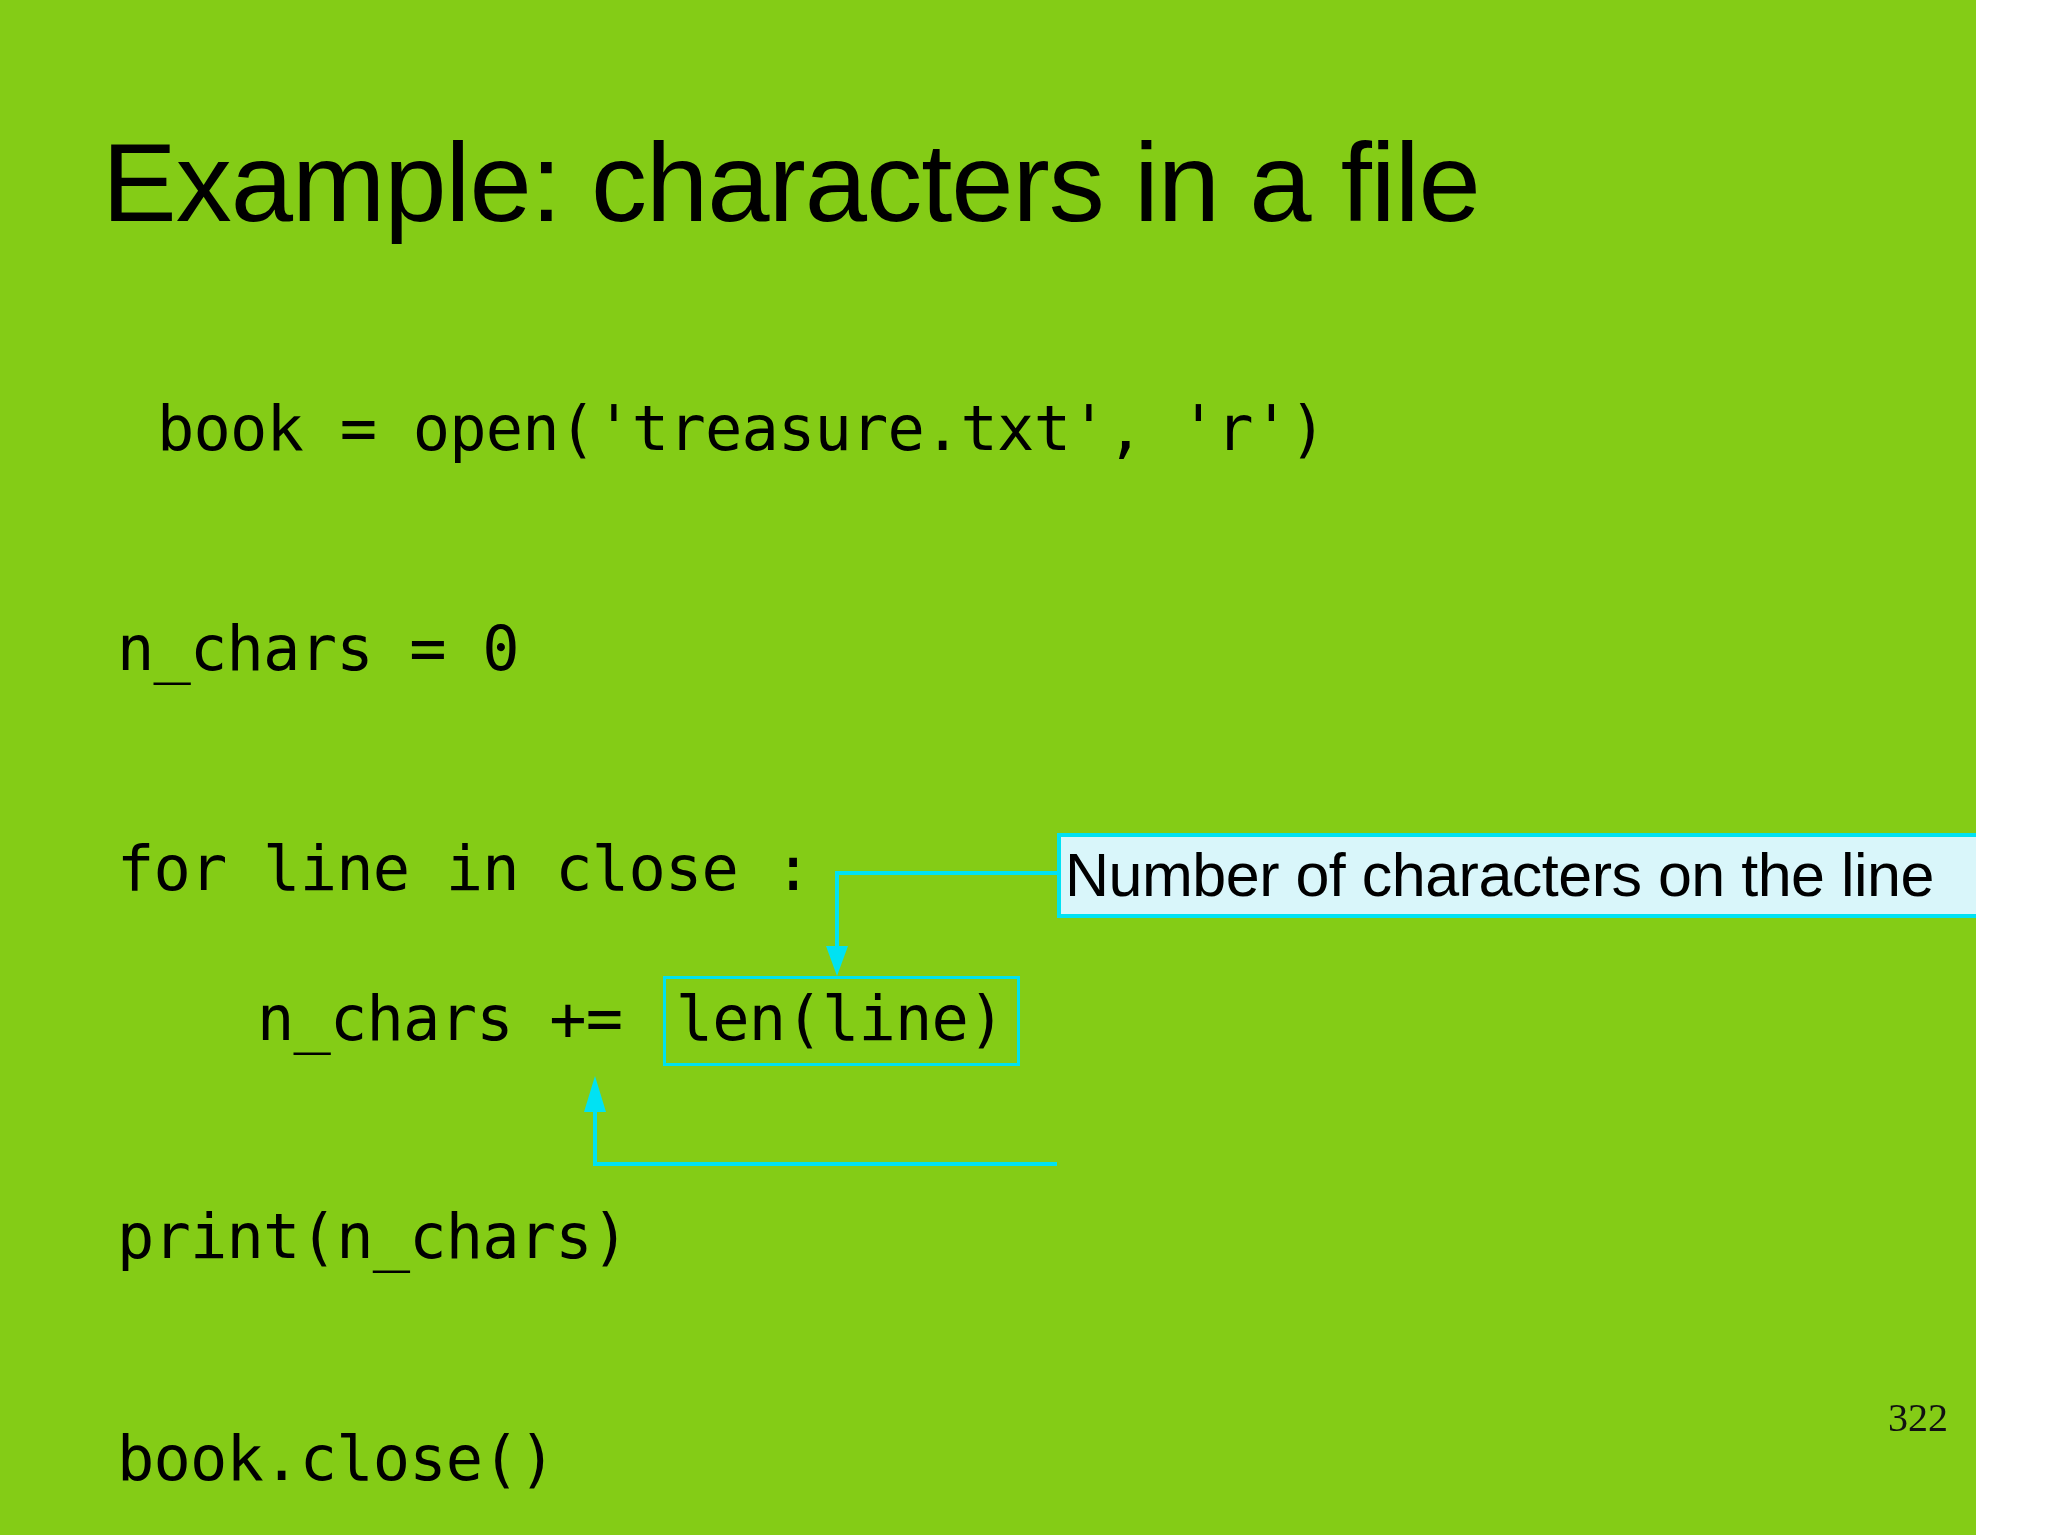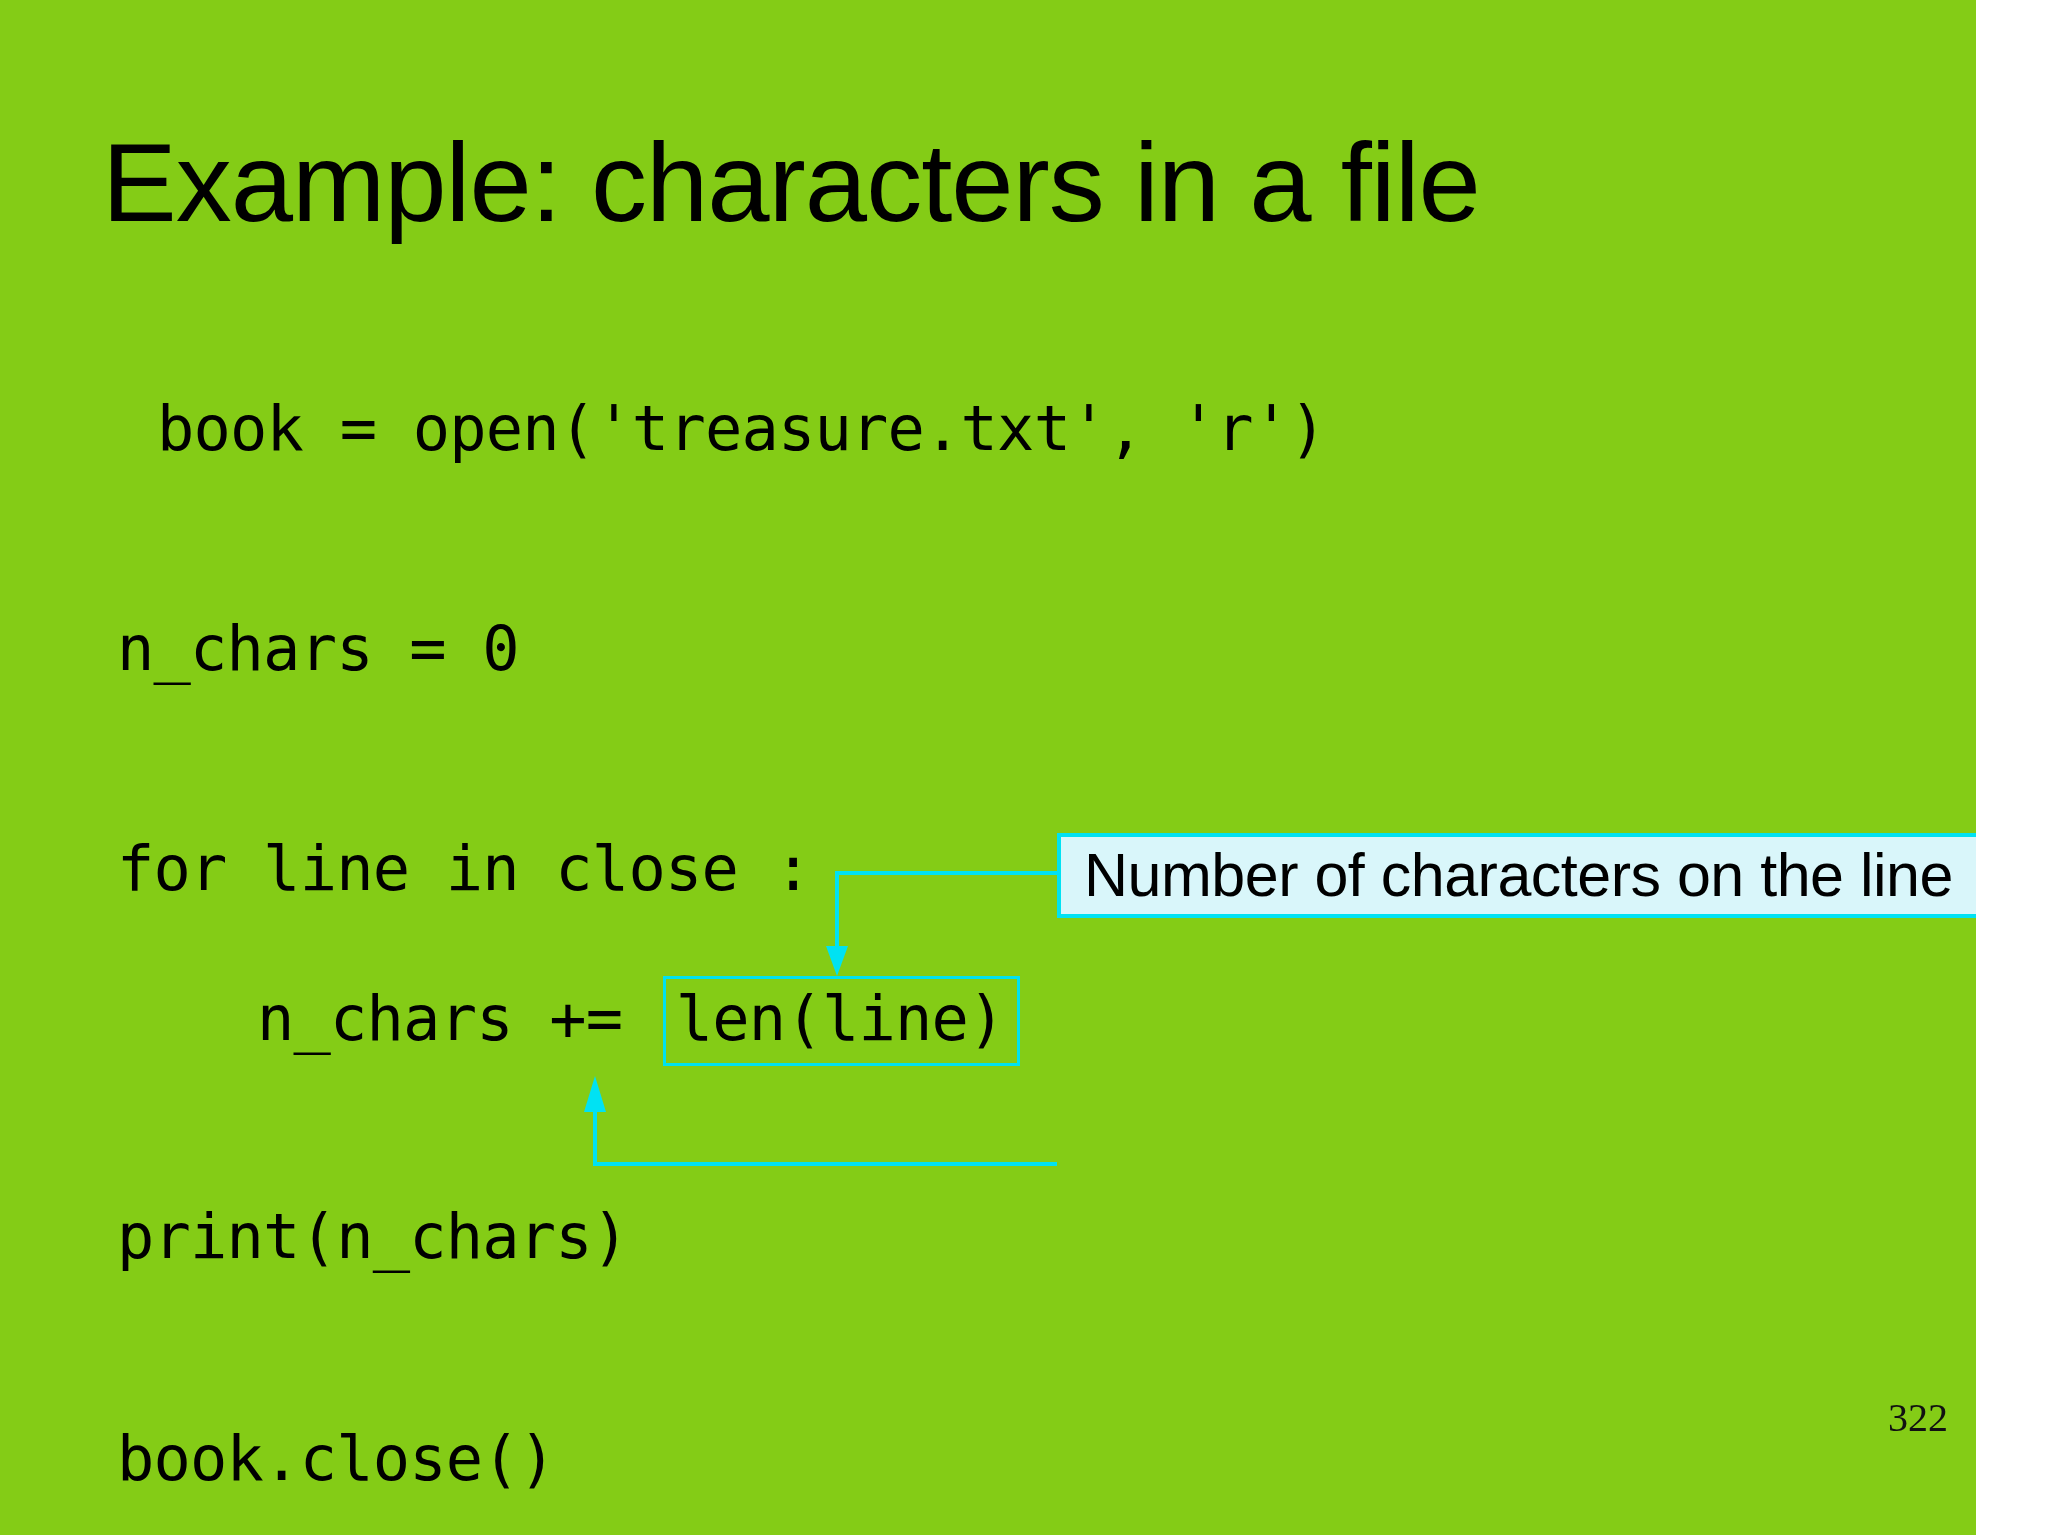--- a/index.html
+++ b/index.html
@@ -42,21 +42,21 @@
     background:transparent;
   }
   .callout{
     position:absolute;
     box-sizing:border-box;
     height:85px;
     border:4px solid var(--accent);
     background:var(--callout-fill);
     display:flex;
     align-items:center;
-    padding-left:23px;
+    padding-left:4px;
     white-space:nowrap;
   }
   .callout .callout-text{
     font-size:61px;
     line-height:61px;
     letter-spacing:-0.5px;
     color:#000;
   }
   .conn{
     position:absolute;

